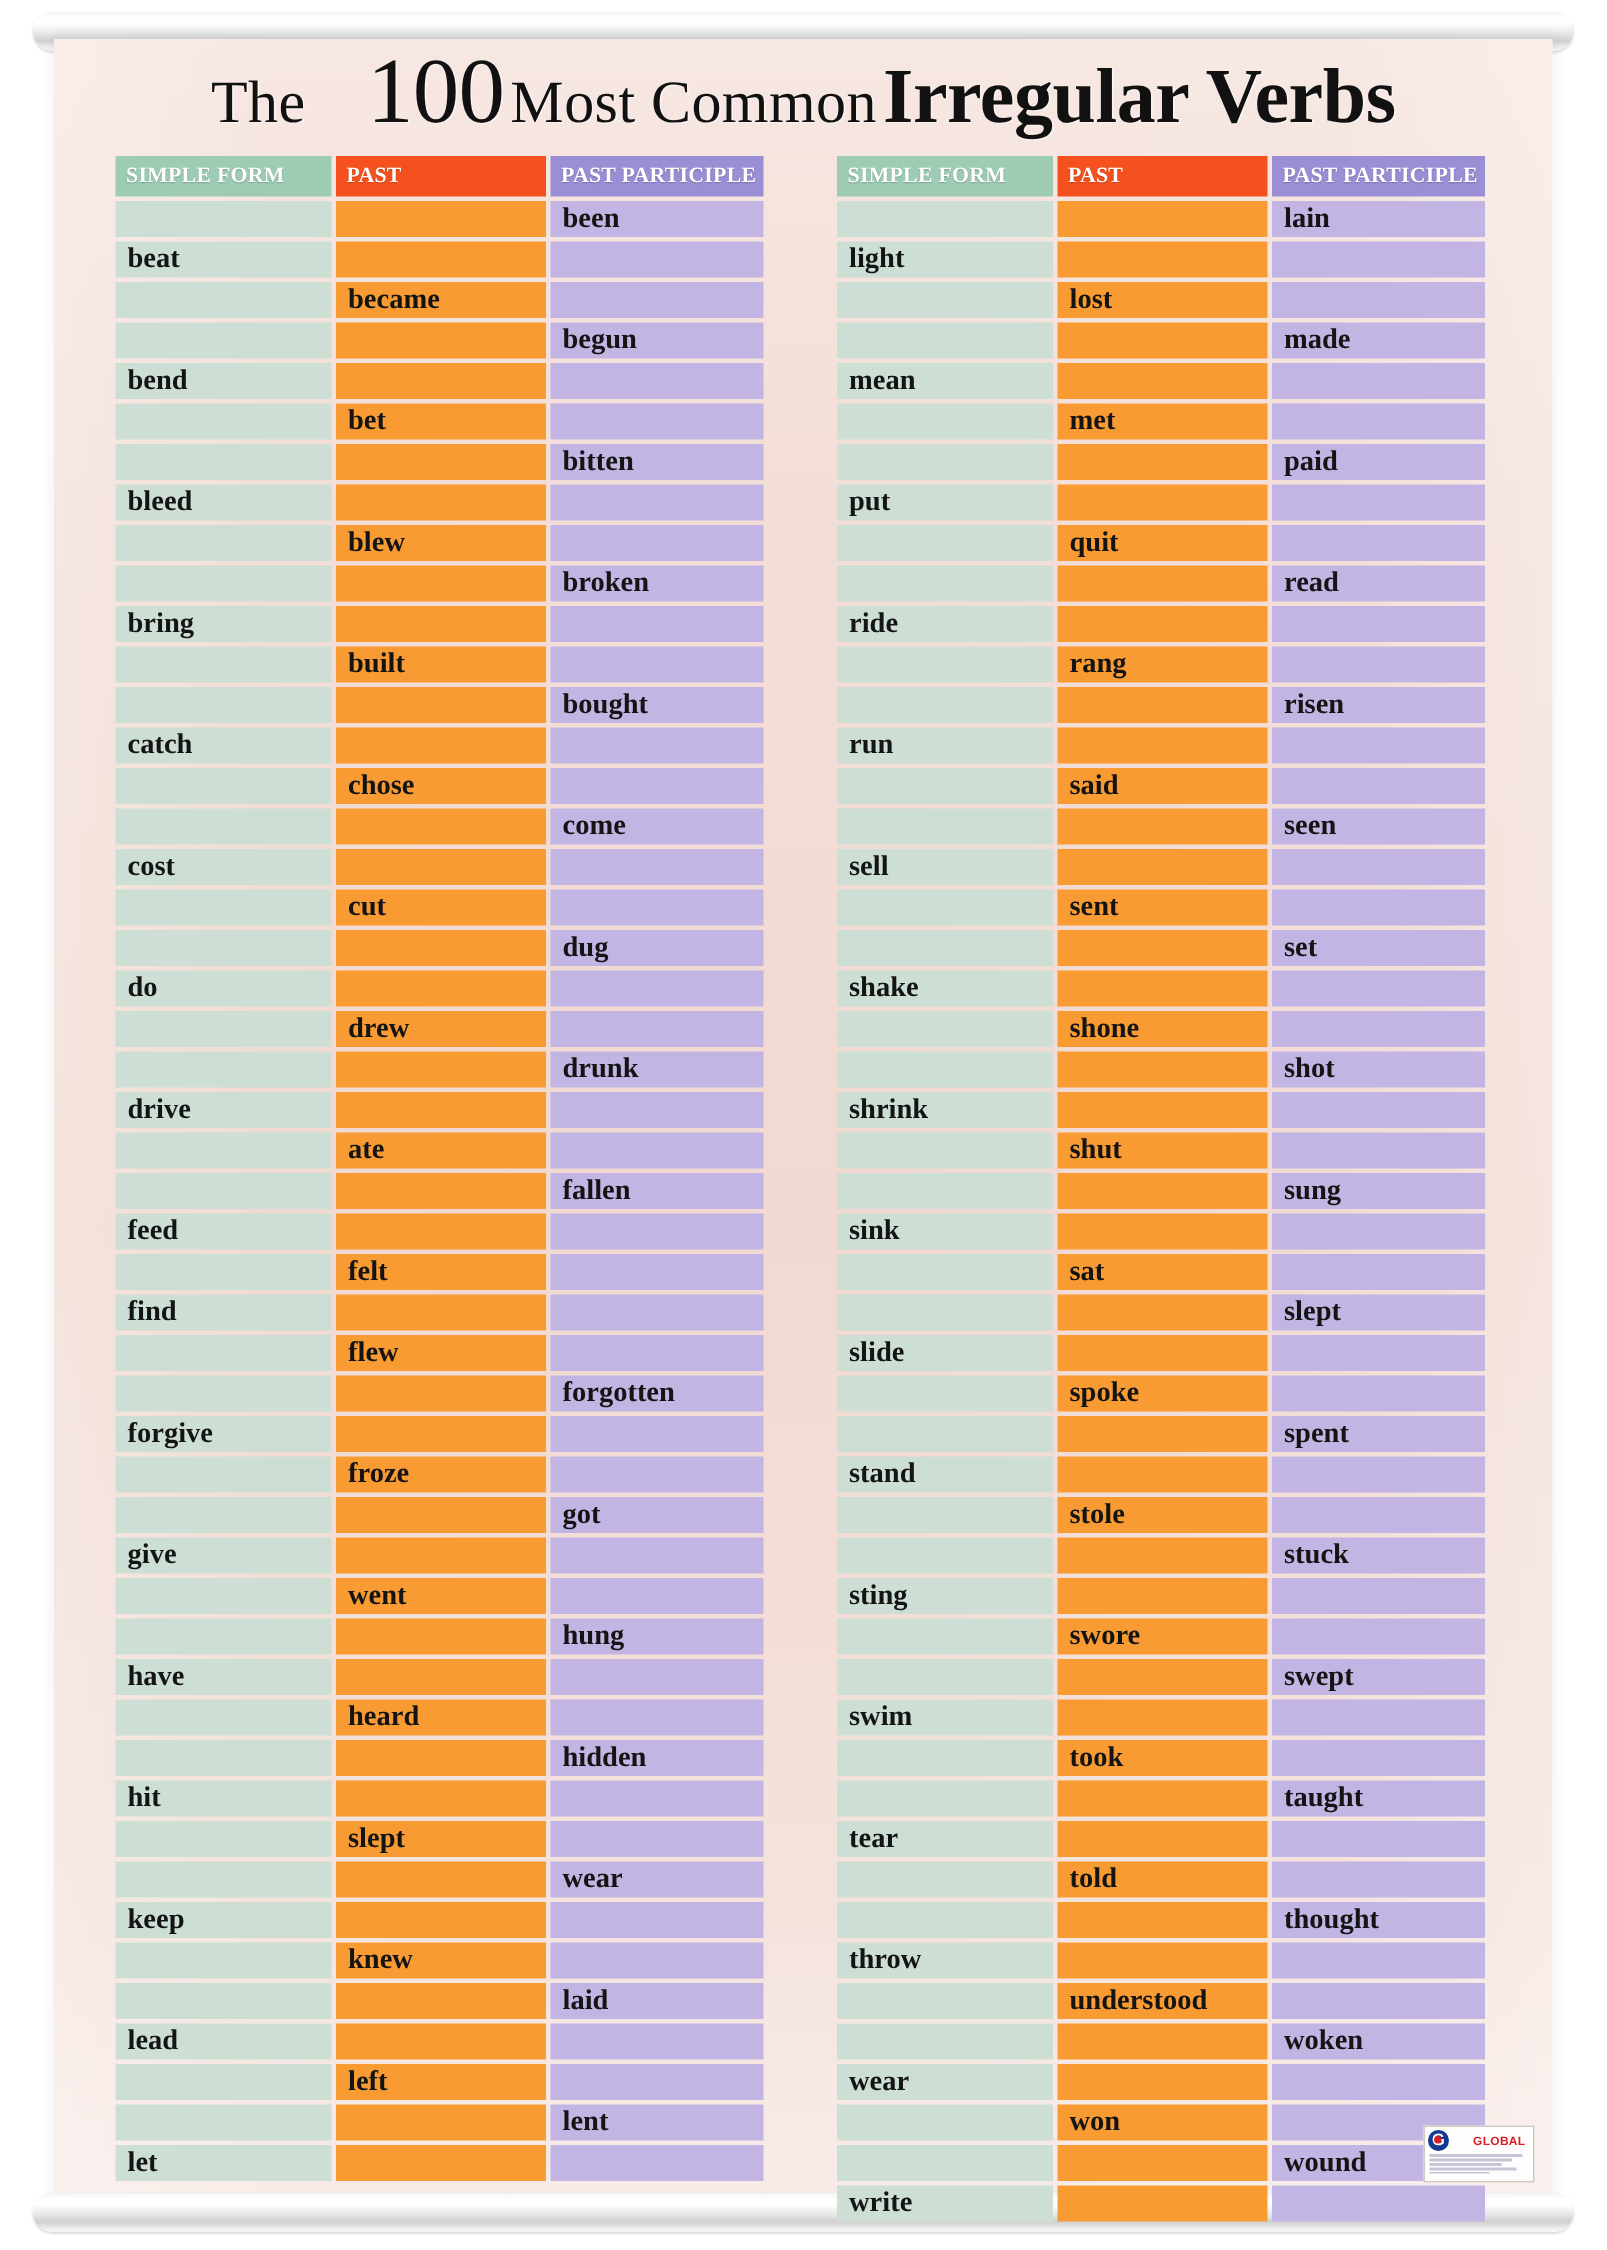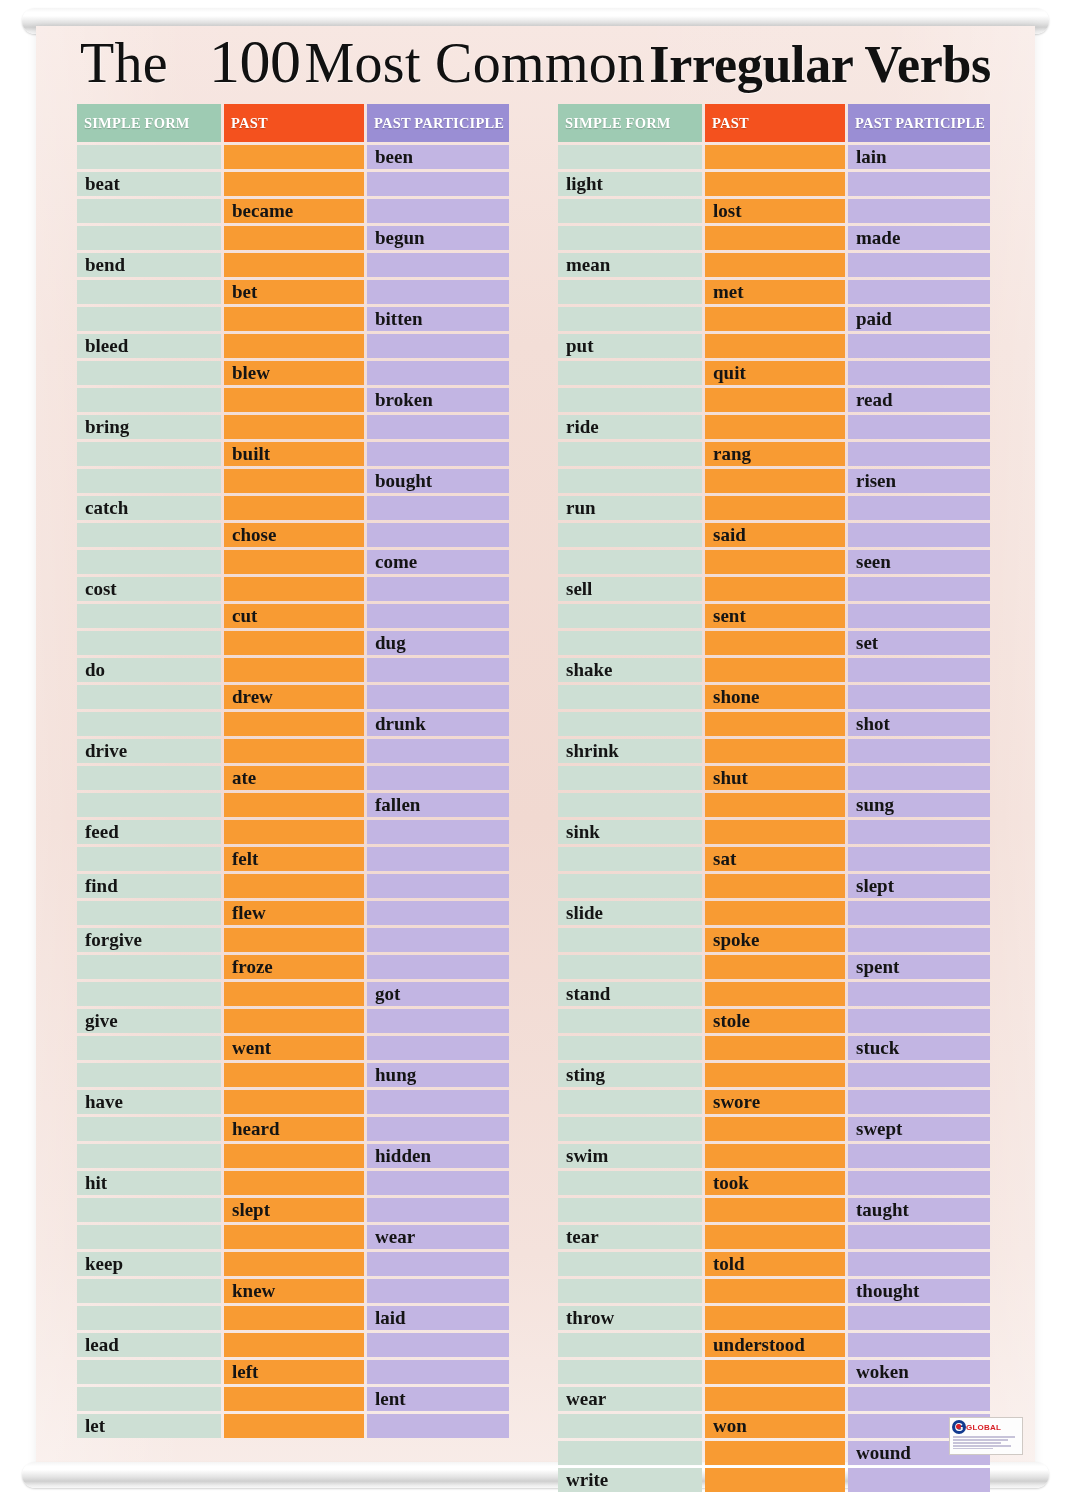--- a/index.html
+++ b/index.html
@@ -68,38 +68,38 @@
     left: 0;
     top: 4px;
     width: 999px;
     text-align: center;
     white-space: nowrap;
     color: #111111;
     line-height: 1;
     z-index: 3;
     text-shadow: 1px 1px 0 rgba(255,255,255,0.55);
   }
-  #title .t-light { font-size: 56px; font-weight: 400; letter-spacing: 0.3px; }
+  #title .t-light { font-size: 40px; font-weight: 400; letter-spacing: 0.3px; }
   #title .t-num   { font-size: 62px; font-weight: 400; letter-spacing: -0.5px; margin-left: 37px; }
   #title .t-bold  { font-size: 52px; font-weight: 700; letter-spacing: -0.3px; }
 
   
   .table {
     position: absolute;
     top: 78px;
     width: 432px;
     z-index: 2;
   }
   #table-left  { left: 41px; }
   #table-right { left: 522px; }
 
   .head-row {
     display: flex;
     gap: 3px;
-    height: 38px;
+    height: 27px;
     margin-bottom: 3px;
   }
   .head-cell {
     display: flex;
     align-items: center;
     padding-left: 7px;
     color: #ffffff;
     font-size: 14.5px;
     font-weight: 700;
     letter-spacing: 0.2px;
@@ -166,21 +166,21 @@
   }
   #logo-mark::after {
     content: "";
     position: absolute;
     left: 4px; top: 4px;
     width: 5px; height: 5px;
     background: #d81f26;
     border-radius: 50%;
   }
   #logo-word {
-    margin-left: 0;
+    margin-left: 16px;
     color: #d81f26;
     font-size: 8px;
     font-weight: 700;
     letter-spacing: 0.2px;
   }
   .logo-line {
     height: 1.6px;
     margin: 1.3px 3px 0 3px;
     background: #b9b4cf;
     opacity: 0.8;
@@ -351,20 +351,25 @@
           </div>
           <div class="row">
             <div class="cell c-simple">find</div>
             <div class="cell c-past"></div>
             <div class="cell c-pp"></div>
           </div>
           <div class="row">
             <div class="cell c-simple"></div>
             <div class="cell c-past">flew</div>
             <div class="cell c-pp"></div>
+          </div>
+          <div class="row">
+            <div class="cell c-simple"></div>
+            <div class="cell c-past"></div>
+            <div class="cell c-pp">forgotten</div>
           </div>
           <div class="row">
             <div class="cell c-simple">forgive</div>
             <div class="cell c-past"></div>
             <div class="cell c-pp"></div>
           </div>
           <div class="row">
             <div class="cell c-simple"></div>
             <div class="cell c-past">froze</div>
             <div class="cell c-pp"></div>

